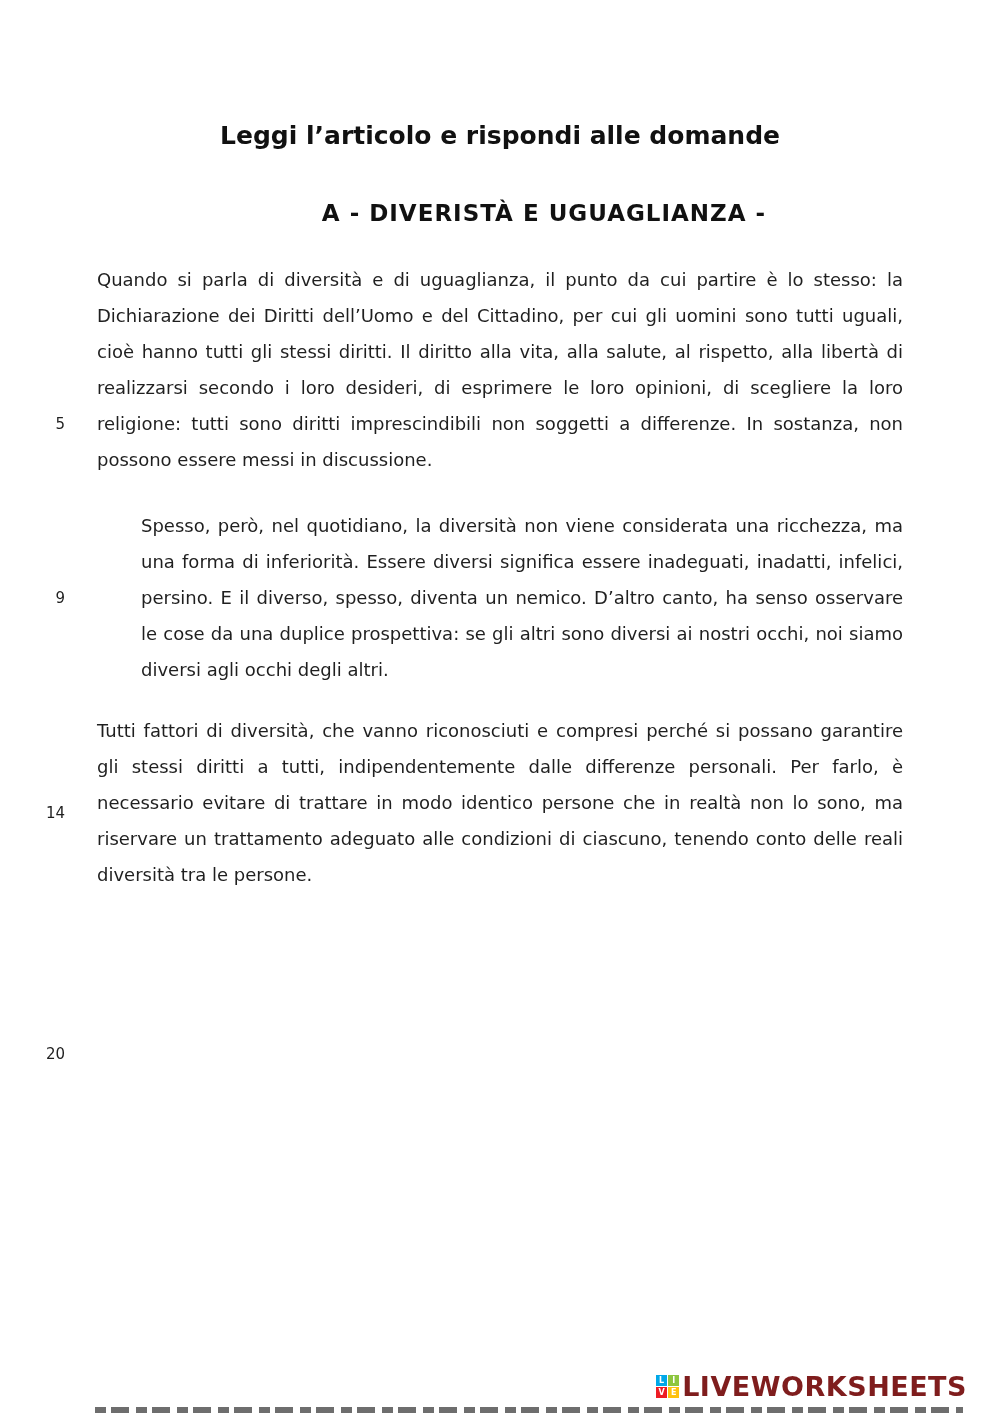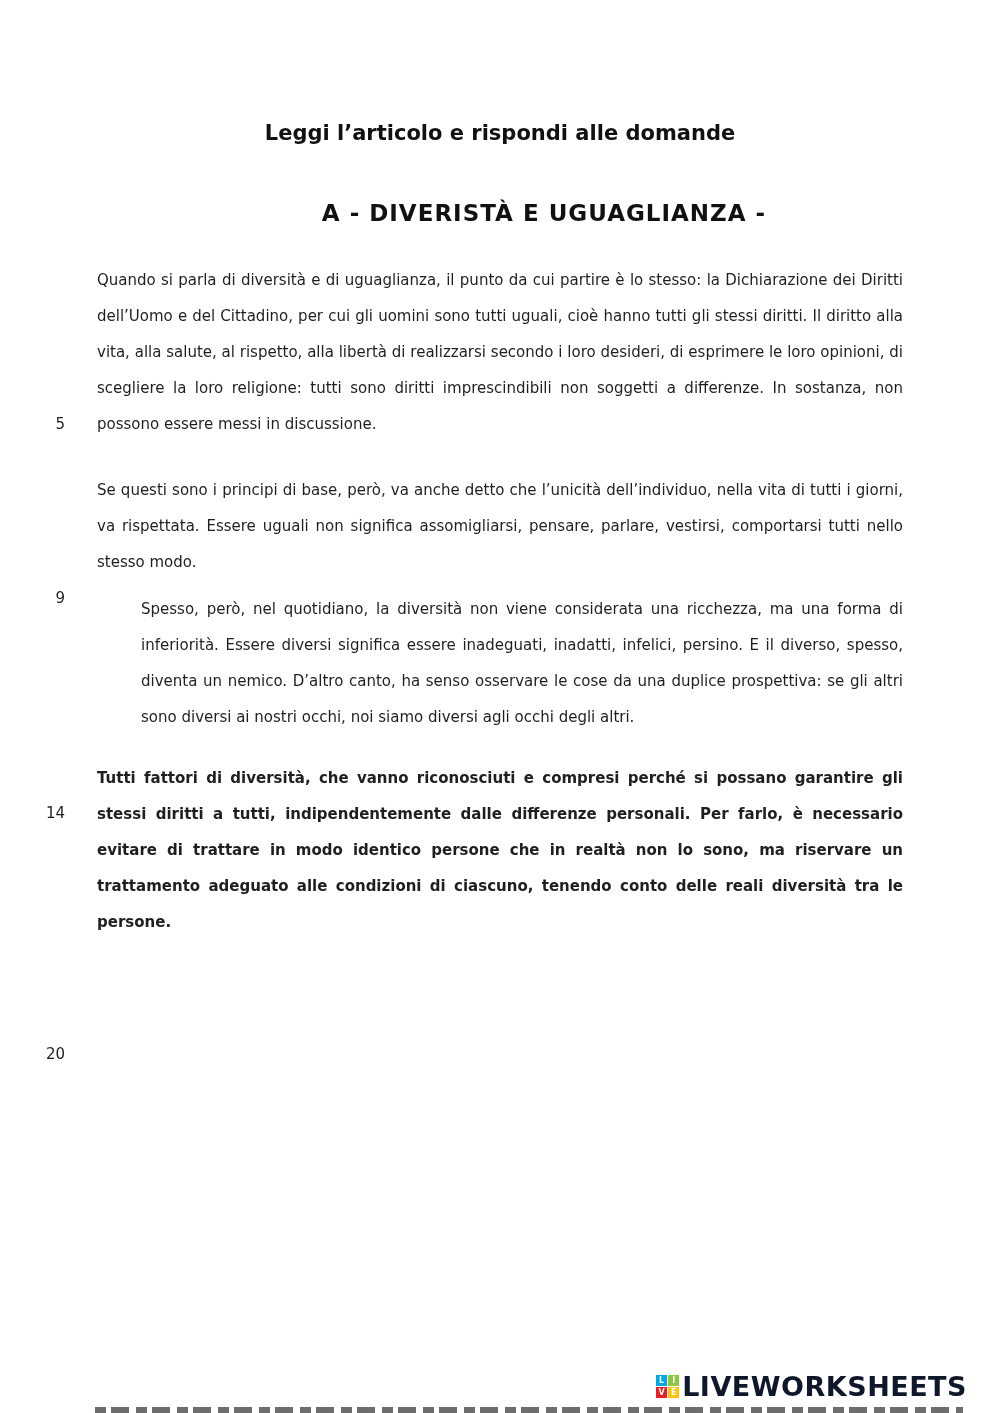--- a/index.html
+++ b/index.html
@@ -15,53 +15,53 @@
     background: #ffffff;
     overflow: hidden;
     color: #1f1f1f;
   }
   .doc-title {
     position: absolute;
     top: 121px;
     left: 0;
     width: 100%;
     text-align: center;
-    font-size: 21px;
+    font-size: 25px;
     font-weight: bold;
     color: #111111;
   }
   .doc-subtitle {
     position: absolute;
     top: 200px;
     left: 0;
     width: 100%;
     text-align: center;
     font-size: 23px;
     font-weight: bold;
     letter-spacing: 1px;
     color: #111111;
     margin-left: 44px;
   }
   .article {
     position: absolute;
     left: 97px;
     top: 262px;
     width: 806px;
-    font-size: 15px;
+    font-size: 18px;
     line-height: 36px;
     text-align: justify;
     color: #1f1f1f;
   }
   .article p { margin: 0; }
   .article p.p1 { margin-bottom: 30px; }
   .article p.p2 { margin-bottom: 11px; }
   .article p.p3 { margin-bottom: 24px; }
   .article p.p4 { margin-bottom: 25px; margin-left: 44px; }
   .article p.p5 { margin-bottom: 0; }
-  .article p.p6 { margin-bottom: 4px; font-weight: bold; }
+  .article p.p6 { margin-bottom: 4px; }
   .line-number {
     position: absolute;
     left: 29px;
     width: 36px;
     text-align: right;
     font-size: 15px;
     line-height: 36px;
     color: #1f1f1f;
   }
   .ln-5  { top: 406px; }
@@ -122,30 +122,29 @@
 
   <div class="doc-subtitle">A  - DIVERISTÀ E UGUAGLIANZA -</div>
 
   <span class="line-number ln-5">5</span>
   <span class="line-number ln-9">9</span>
   <span class="line-number ln-14">14</span>
   <span class="line-number ln-20">20</span>
 
   <div class="article">
     <p class="p1">Quando si parla di diversità e di uguaglianza, il punto da cui partire è lo stesso: la Dichiarazione dei Diritti dell’Uomo e del Cittadino, per cui gli uomini sono tutti uguali, cioè hanno tutti gli stessi diritti. Il diritto alla vita, alla salute, al rispetto, alla libertà di realizzarsi secondo i loro desideri, di esprimere le loro opinioni, di scegliere la loro religione: tutti sono diritti imprescindibili non soggetti a differenze. In sostanza, non possono essere messi in discussione.</p>
-    <p class="p2">Se questi sono i principi di base, però, va anche detto che l’unicità dell’individuo, nella vita di tutti i giorni, va rispettata. Essere uguali non significa assomigliarsi, pensare, parlare, vestirsi, comportarsi tutti nello stesso modo.</p>
     <p class="p4">Spesso, però, nel quotidiano, la diversità non viene considerata una ricchezza, ma una forma di inferiorità. Essere diversi significa essere inadeguati, inadatti, infelici, persino. E il diverso, spesso, diventa un nemico. D’altro canto, ha senso osservare le cose da una duplice prospettiva: se gli altri sono diversi ai nostri occhi, noi siamo diversi agli occhi degli altri.</p>
     <p class="p6">Tutti fattori di diversità, che vanno riconosciuti e compresi perché si possano garantire gli stessi diritti a tutti, indipendentemente dalle differenze personali. Per farlo, è necessario evitare di trattare in modo identico persone che in realtà non lo sono, ma riservare un trattamento adeguato alle condizioni di ciascuno, tenendo conto delle reali diversità tra le persone.</p>
   </div>
 
   <div class="footer-brand">
     <span class="logo-grid">
       <span class="logo-sq" style="background-color: rgb(0, 168, 232);">L</span>
       <span class="logo-sq" style="background-color: rgb(141, 198, 63);">I</span>
       <span class="logo-sq" style="background-color: rgb(237, 28, 36);">V</span>
       <span class="logo-sq" style="background-color: rgb(255, 194, 14);">E</span>
     </span>
-    <span class="brand-text" style="color: #0f172a;">LIVEWORKSHEETS</span>
+    <span class="brand-text" style="color: #7f1d1d;">LIVEWORKSHEETS</span>
   </div>
 
   <div class="cropped-next-page"></div>
 
 </div>
 
 </body></html>

